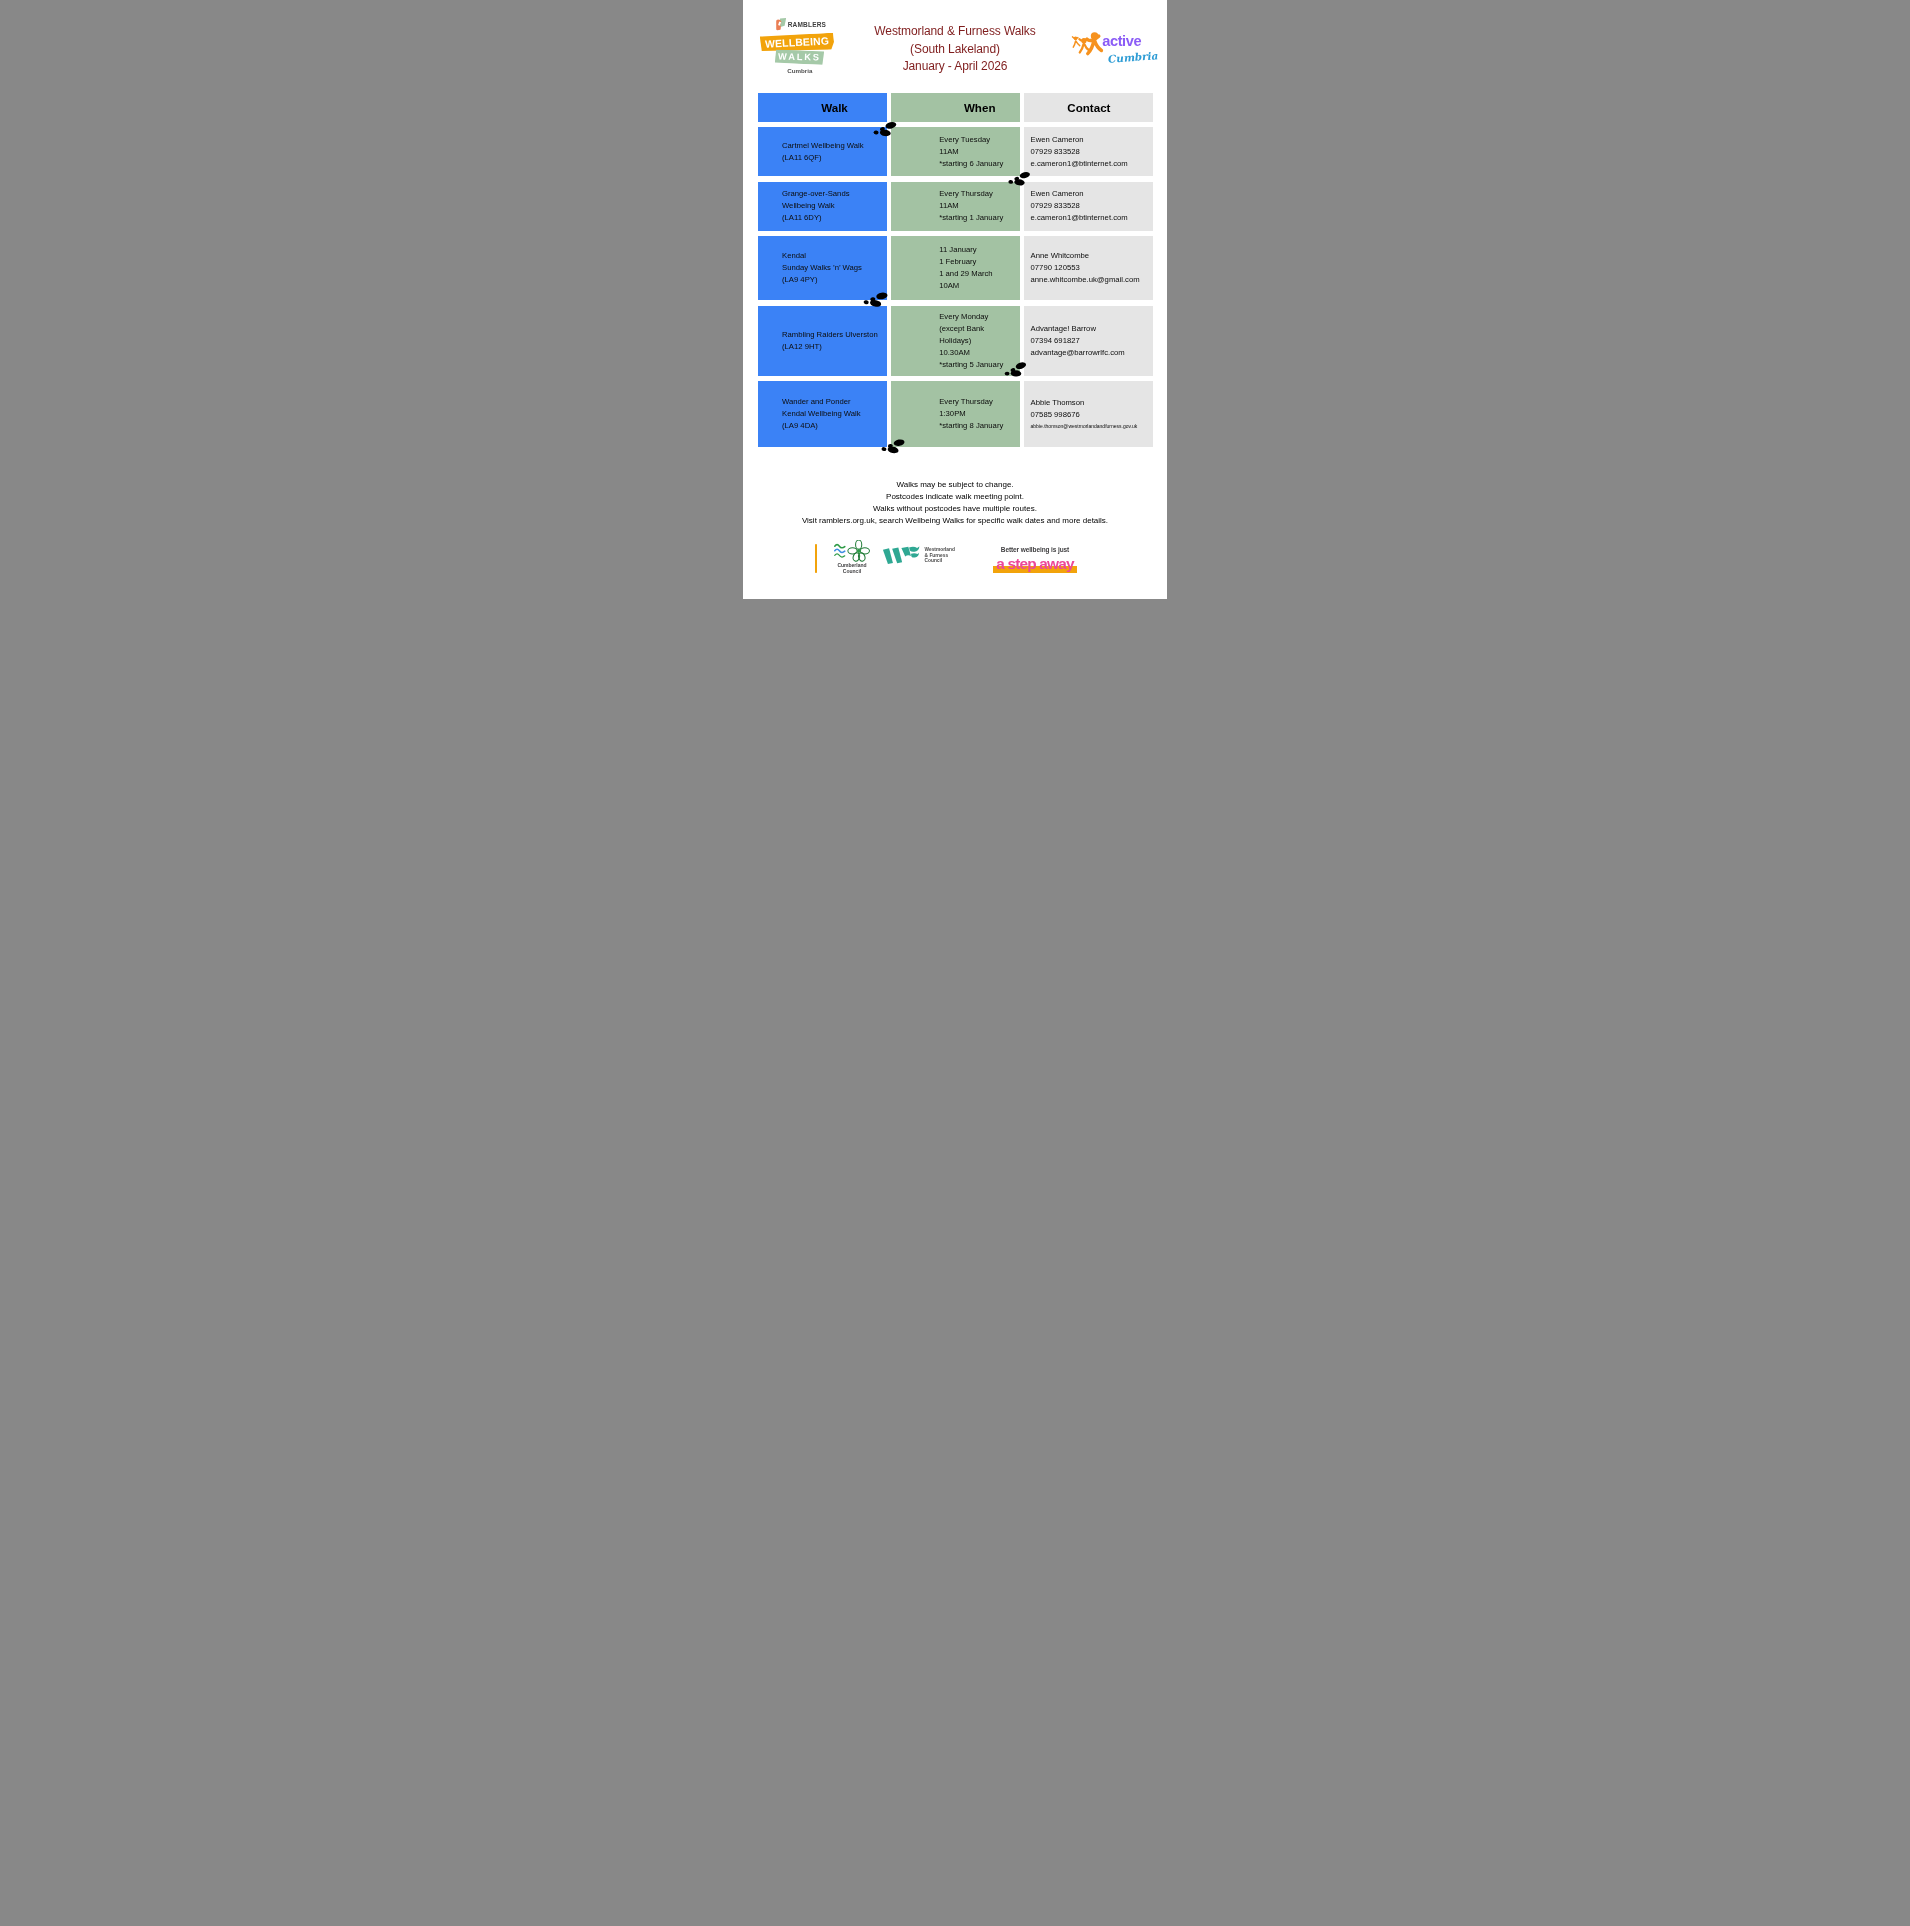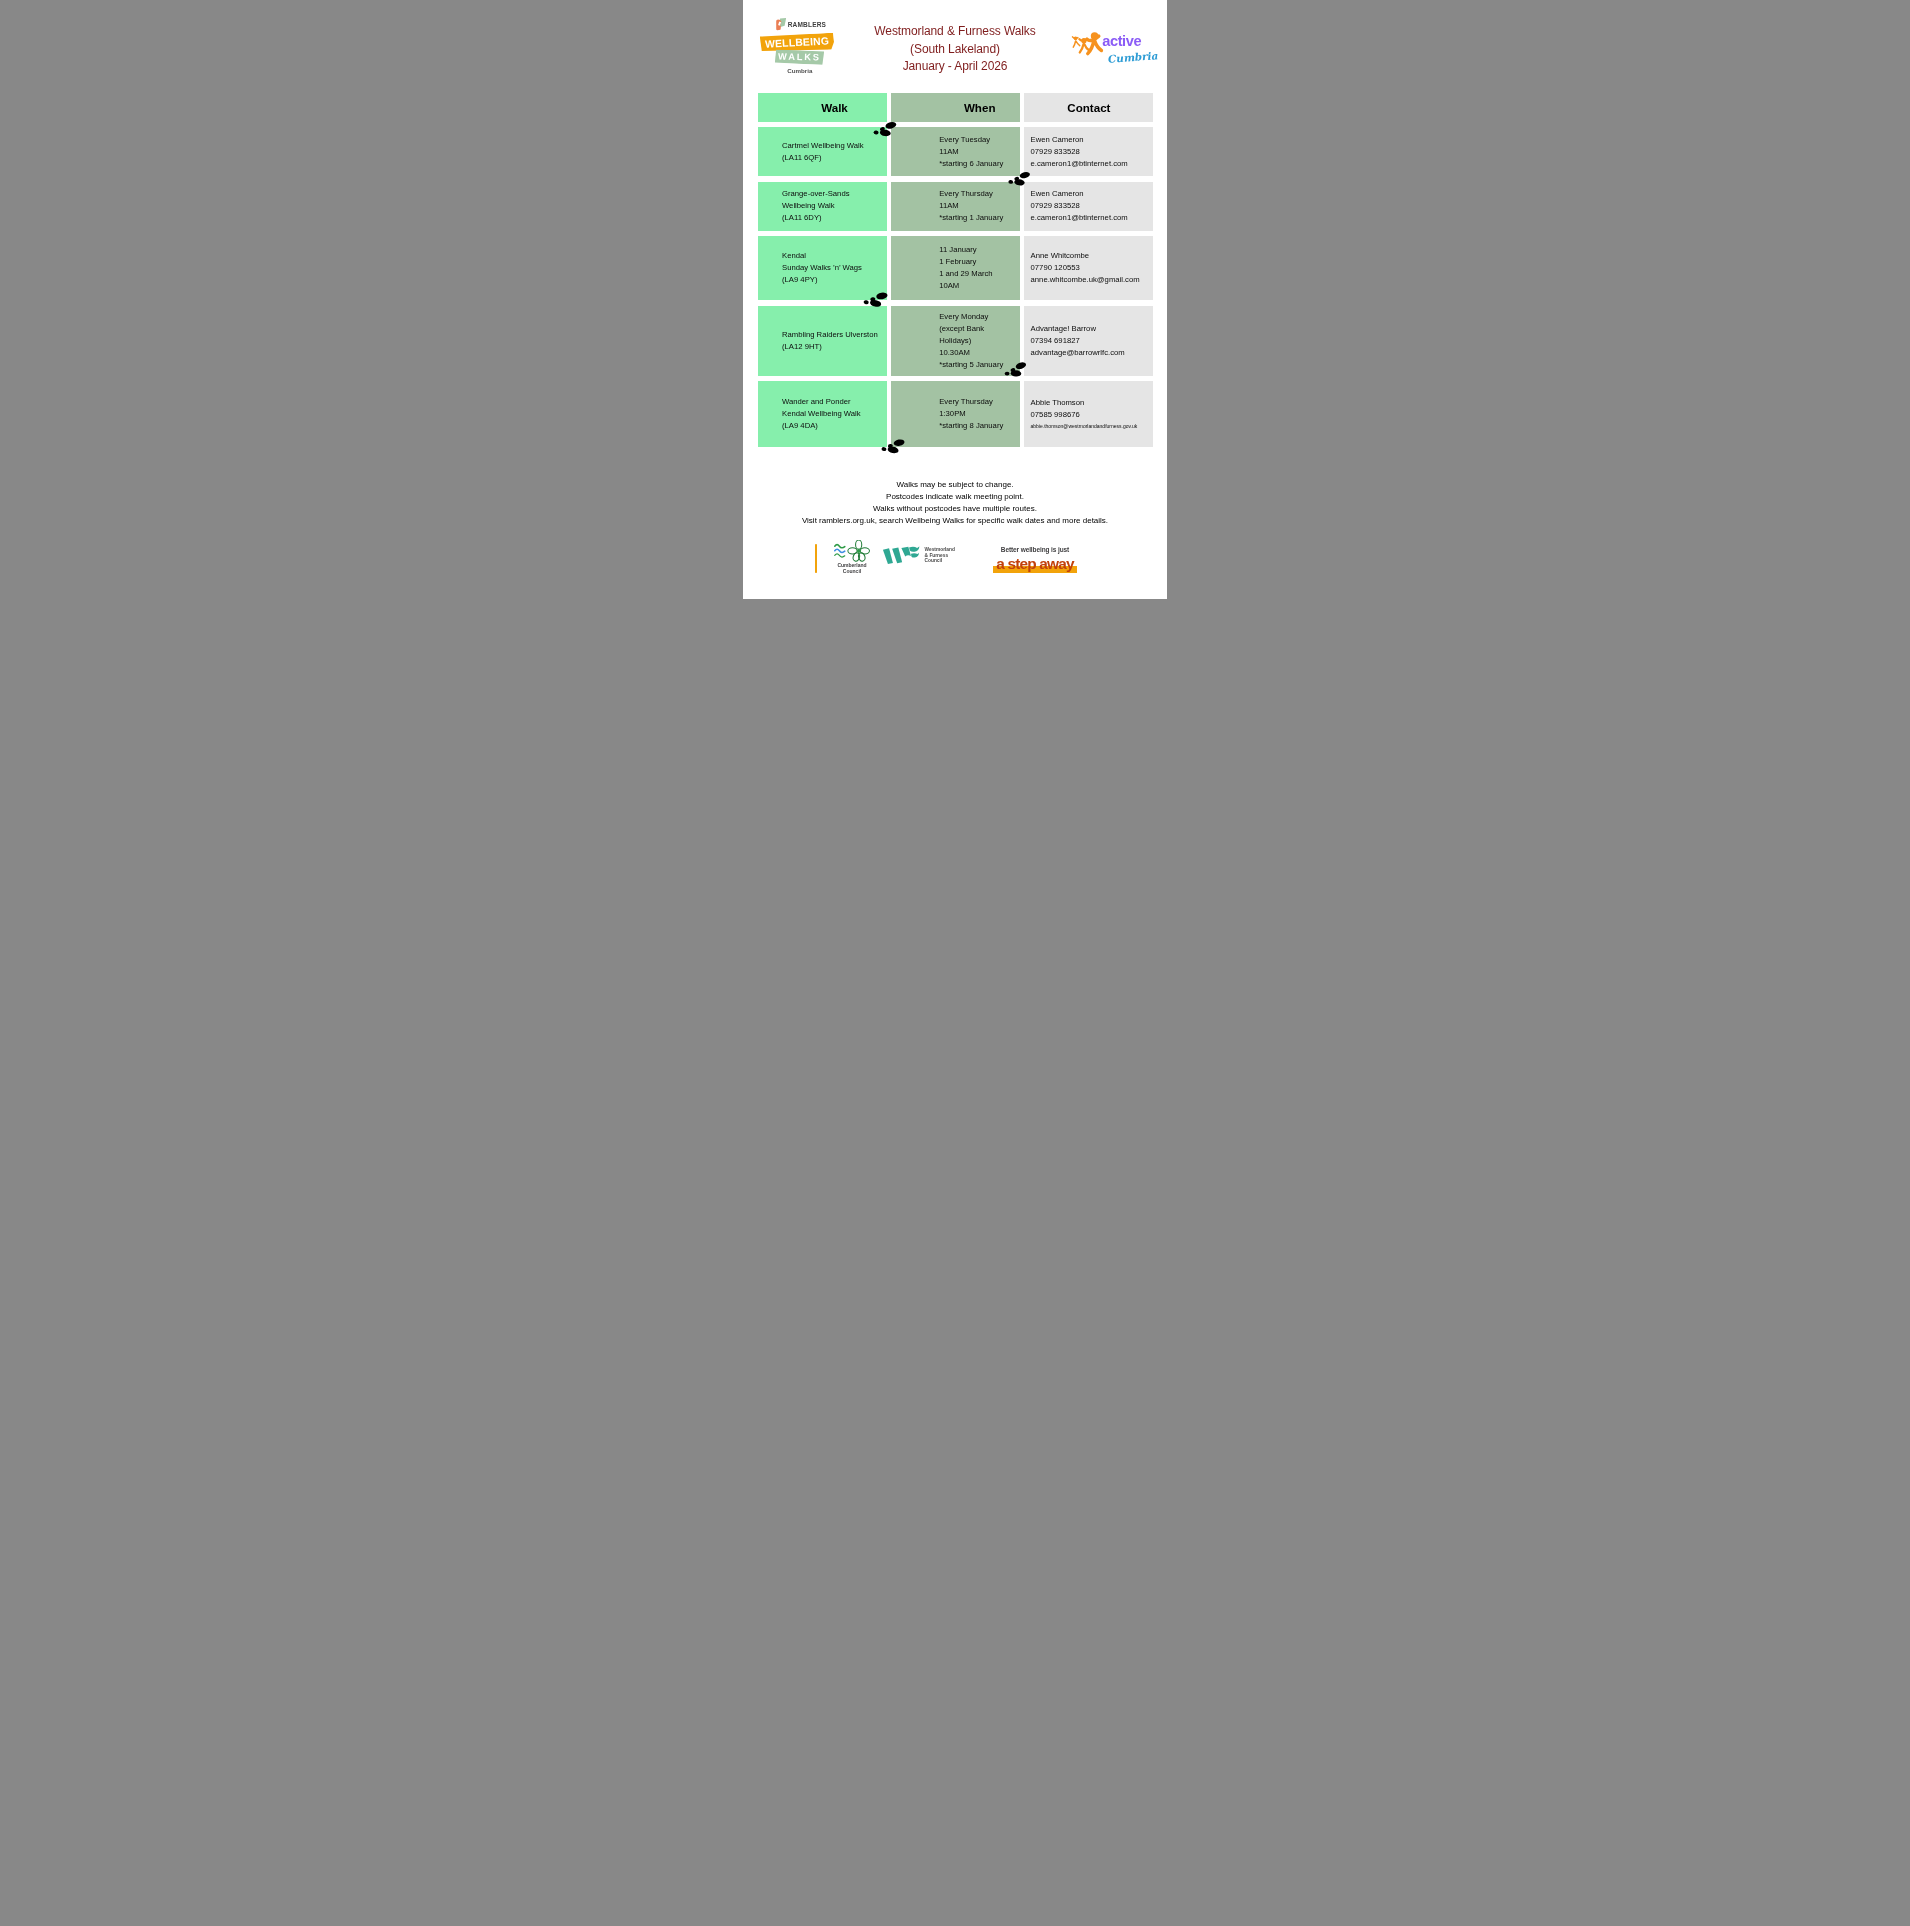--- a/index.html
+++ b/index.html
@@ -30,21 +30,21 @@
   .alogo .aword{position:absolute;left:31px;top:13px;font-size:14.6px;font-weight:600;color:#8b5cf6;letter-spacing:-0.4px;}
   .alogo .cword{position:absolute;left:37px;top:31px;font-size:10.4px;font-style:italic;font-weight:600;
     color:#2D9CD5;font-family:"DejaVu Serif","Liberation Serif",serif;transform:rotate(-4deg);}
   
   .walks-table{position:absolute;left:15px;top:93px;width:397px;display:grid;
     grid-template-columns:129px 129px 129px;grid-template-rows:29px 49px 49px 64px 70px 66px;
     column-gap:4.2px;row-gap:5.4px;}
   .th{display:flex;align-items:center;justify-content:center;font-size:11.6px;font-weight:bold;color:#000;}
   .td{display:flex;flex-direction:column;justify-content:center;padding:3.1px 2.3px 3.1px 6.2px;
     font-size:7.7px;line-height:12px;color:#0c0c0c;}
-  .col0{background:#86efac;padding-left:24px;}
+  .col0{background:#3b82f6;padding-left:24px;}
   .col1{background:#A3C2A3;padding-left:48px;}
   .col2{background:#e5e5e5;}
   .td .tiny{font-size:5px;line-height:10px;}
   
   .fp{position:absolute;fill:#000;z-index:5;}
   .fp1{left:126px;top:121px;width:30px;}
   .fp2{left:261px;top:171px;width:28.5px;}
   .fp3{left:116px;top:291px;width:31px;transform:rotate(4deg);}
   .fp4{left:257px;top:362px;width:29px;transform:rotate(-4deg);}
   .fp5{left:134px;top:438px;width:30px;transform:rotate(3deg);}
@@ -52,21 +52,21 @@
   .notes{position:absolute;left:0;right:0;top:471px;text-align:center;font-size:8px;line-height:12px;color:#000;margin-top:8px;}
   
   .sliver{position:absolute;left:72px;top:544px;width:1.5px;height:29px;background:#F2A30B;border-radius:0.8px;}
   .clogo{position:absolute;left:88px;top:540px;width:42px;text-align:center;}
   .clogo .cname{margin-top:0.8px;font-size:5px;font-weight:bold;line-height:5.8px;color:#414042;}
   .wflogo{position:absolute;left:139px;top:546px;display:flex;align-items:flex-start;gap:4.6px;}
   .wflogo .wfname{font-size:4.8px;font-weight:bold;line-height:5.8px;color:#4a4a4a;padding-top:0.8px;}
   .tagline{position:absolute;left:242px;top:546px;width:100px;text-align:center;}
   .tagline .tl1{font-size:6.5px;font-weight:800;color:#414042;letter-spacing:-0.1px;}
   .tagline .tl2wrap{position:relative;margin-top:1.5px;display:inline-block;padding:0 2.3px;}
-  .tagline .tl2{position:relative;z-index:1;font-size:15.4px;font-weight:800;color:#c2410c;letter-spacing:-0.8px;}
+  .tagline .tl2{position:relative;z-index:1;font-size:15.4px;font-weight:800;color:#ec4899;letter-spacing:-0.8px;}
   .tagline .bar{position:absolute;left:-0.8px;right:-0.8px;bottom:0px;height:6.5px;background:#F2A30B;z-index:0;}
 </style>
 </head>
 <body>
 
 <div class="page">
 
   <svg width="0" height="0" style="position:absolute">
     <symbol id="fp-pair" viewBox="0 0 170 95">
       <g transform="rotate(-14 110 30)">

